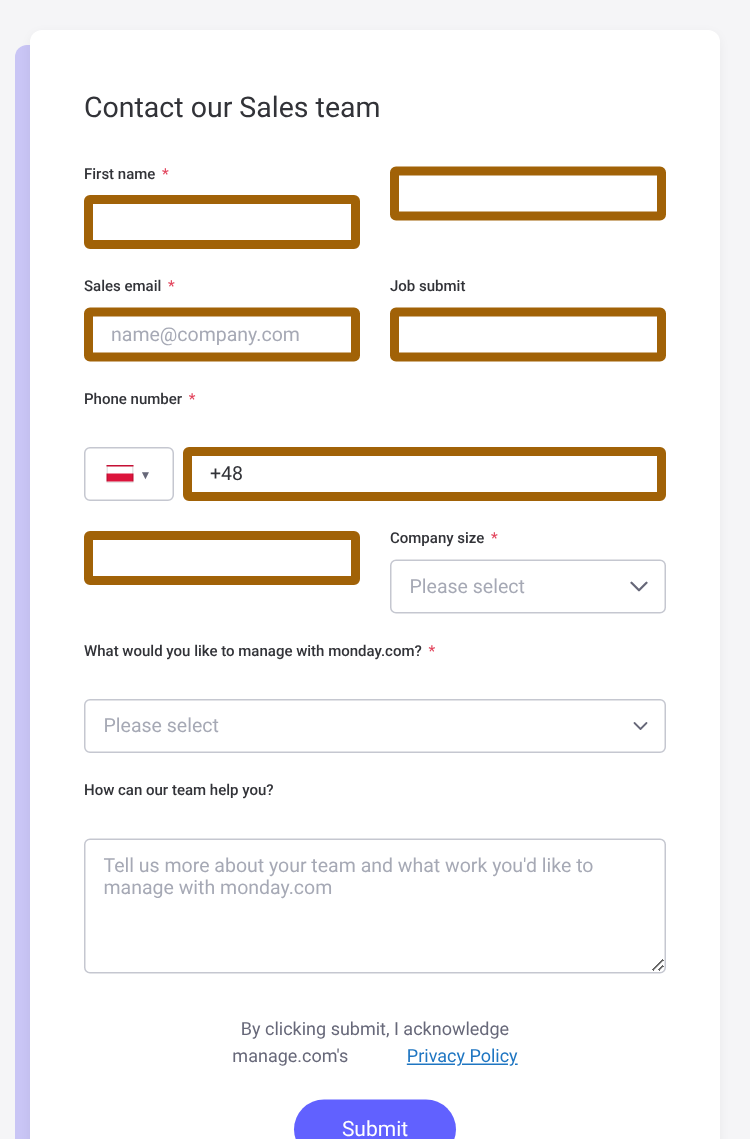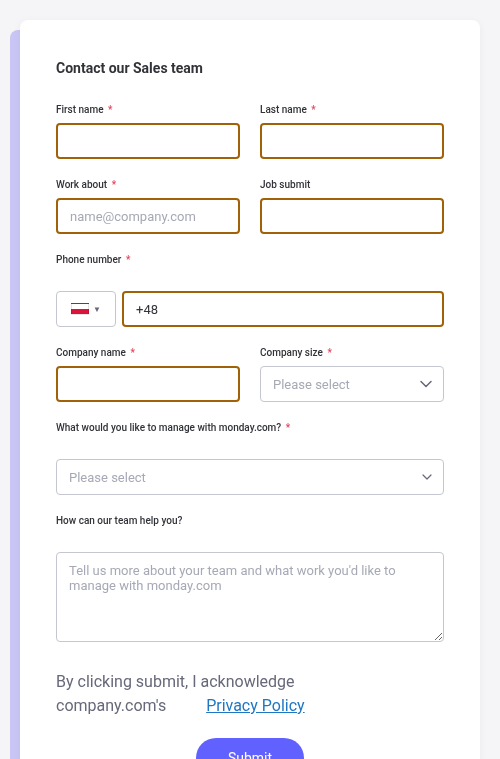--- a/index.html
+++ b/index.html
@@ -31,22 +31,22 @@
     }
     .card {
       position: relative;
       background: #ffffff;
       border-radius: 8px;
       padding: 40px 36px 36px 36px;
       z-index: 1;
       box-shadow: 0 2px 8px rgba(0,0,0,0.05);
     }
     .title {
-      font-size: 14px;
-      font-weight: 700;
+      font-size: 19px;
+      font-weight: 400;
       color: #323338;
       margin-bottom: 28px;
     }
     .row {
       display: flex;
       gap: 20px;
       margin-bottom: 20px;
     }
     .field {
       flex: 1;
@@ -64,21 +64,21 @@
       font-weight: 500;
       margin-bottom: 8px;
     }
     .required {
       color: #e2445c;
       margin-left: 2px;
     }
     .input {
       width: 100%;
       height: 36px;
-      border: 2px solid #a16207;
+      border: 6px solid #a16207;
       border-radius: 4px;
       padding: 0 12px;
       font-size: 13px;
       color: #323338;
       font-family: inherit;
       outline: none;
     }
     .input::placeholder {
       color: #a6a9b5;
     }
@@ -146,21 +146,22 @@
       font-size: 13px;
       color: #323338;
       font-family: inherit;
       outline: none;
       resize: vertical;
     }
     .textarea::placeholder {
       color: #a6a9b5;
     }
     .disclaimer {
-      font-size: 16px;
+      text-align: center;
+      font-size: 12px;
       color: #676879;
       margin: 28px 0 20px 0;
       line-height: 1.5;
     }
     .privacy-link {
       color: #1f76c2;
       text-decoration: underline;
       cursor: pointer;
       margin-left: 36px;
     }
@@ -190,32 +191,28 @@
 
     <div class="row">
       <div class="field">
         <label class="label">
           <span>First name</span>
           <span class="required">*</span>
         </label>
         <input type="text" class="input" style="">
       </div>
       <div class="field">
-        <label class="label">
-          <span>Last name</span>
-          <span class="required">*</span>
-        </label>
         <input type="text" class="input" style="">
       </div>
     </div>
 
     <div class="row">
       <div class="field">
         <label class="label">
-          <span>Work about</span>
+          <span>Sales email</span>
           <span class="required">*</span>
         </label>
         <input type="email" class="input" placeholder="name@company.com" style="">
       </div>
       <div class="field">
         <label class="label">
           <span>Job submit</span>
         </label>
         <input type="text" class="input" style="">
       </div>
@@ -230,24 +227,20 @@
         <div class="country-select">
           <span class="flag"></span>
           <span class="dropdown-arrow">▼</span>
         </div>
         <input type="tel" class="input phone-input" value="+48" style="">
       </div>
     </div>
 
     <div class="row">
       <div class="field">
-        <label class="label">
-          <span>Company name</span>
-          <span class="required">*</span>
-        </label>
         <input type="text" class="input" style="">
       </div>
       <div class="field">
         <label class="label">
           <span>Company size</span>
           <span class="required">*</span>
         </label>
         <div class="select-wrapper">
           <select class="select">
             <option>Please select</option>
@@ -276,20 +269,20 @@
 
     <div class="field field-full">
       <label class="label">
         <span>How can our team help you?</span>
       </label>
       <textarea class="textarea" placeholder="Tell us more about your team and what work you'd like to manage with monday.com" style=""></textarea>
     </div>
 
     <div class="disclaimer">
       <span>By clicking submit, I acknowledge</span><br>
-      <span>company.com's </span><a class="privacy-link">Privacy Policy</a>
+      <span>manage.com's </span><a class="privacy-link">Privacy Policy</a>
     </div>
 
     <div class="submit-wrapper">
       <button class="submit-btn">Submit</button>
     </div>
   </div>
 </div>
 
 </body></html>

